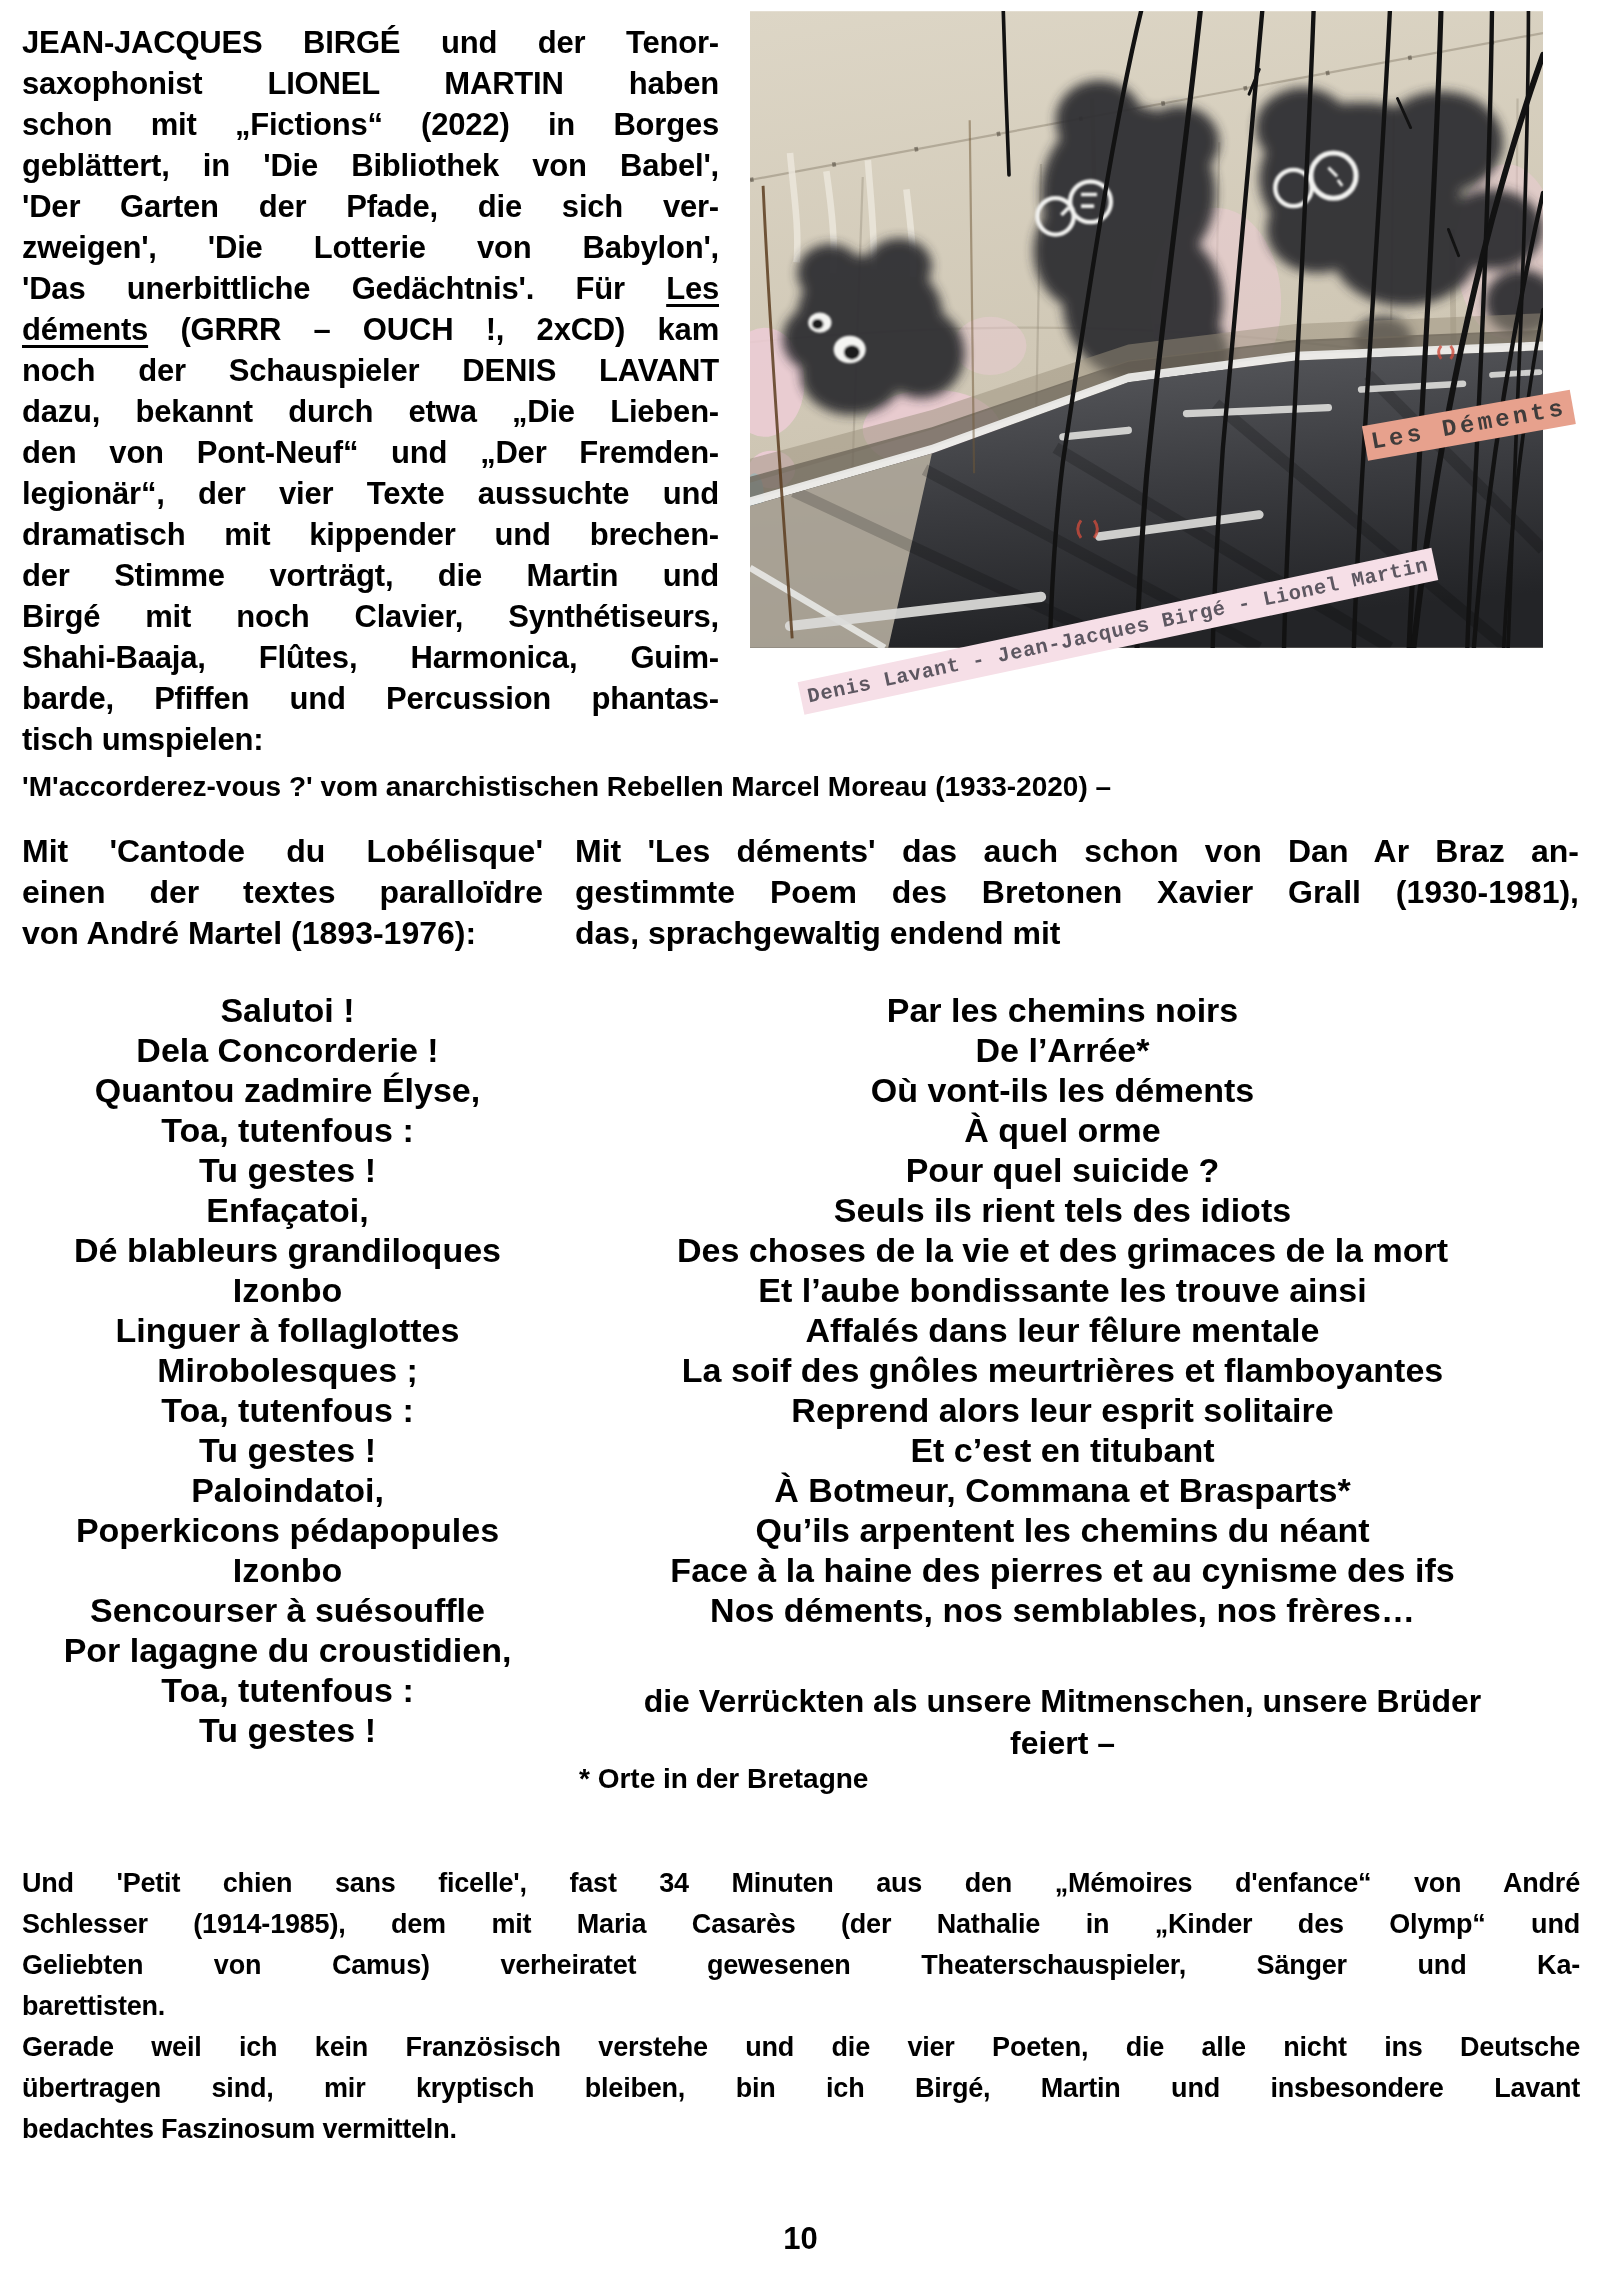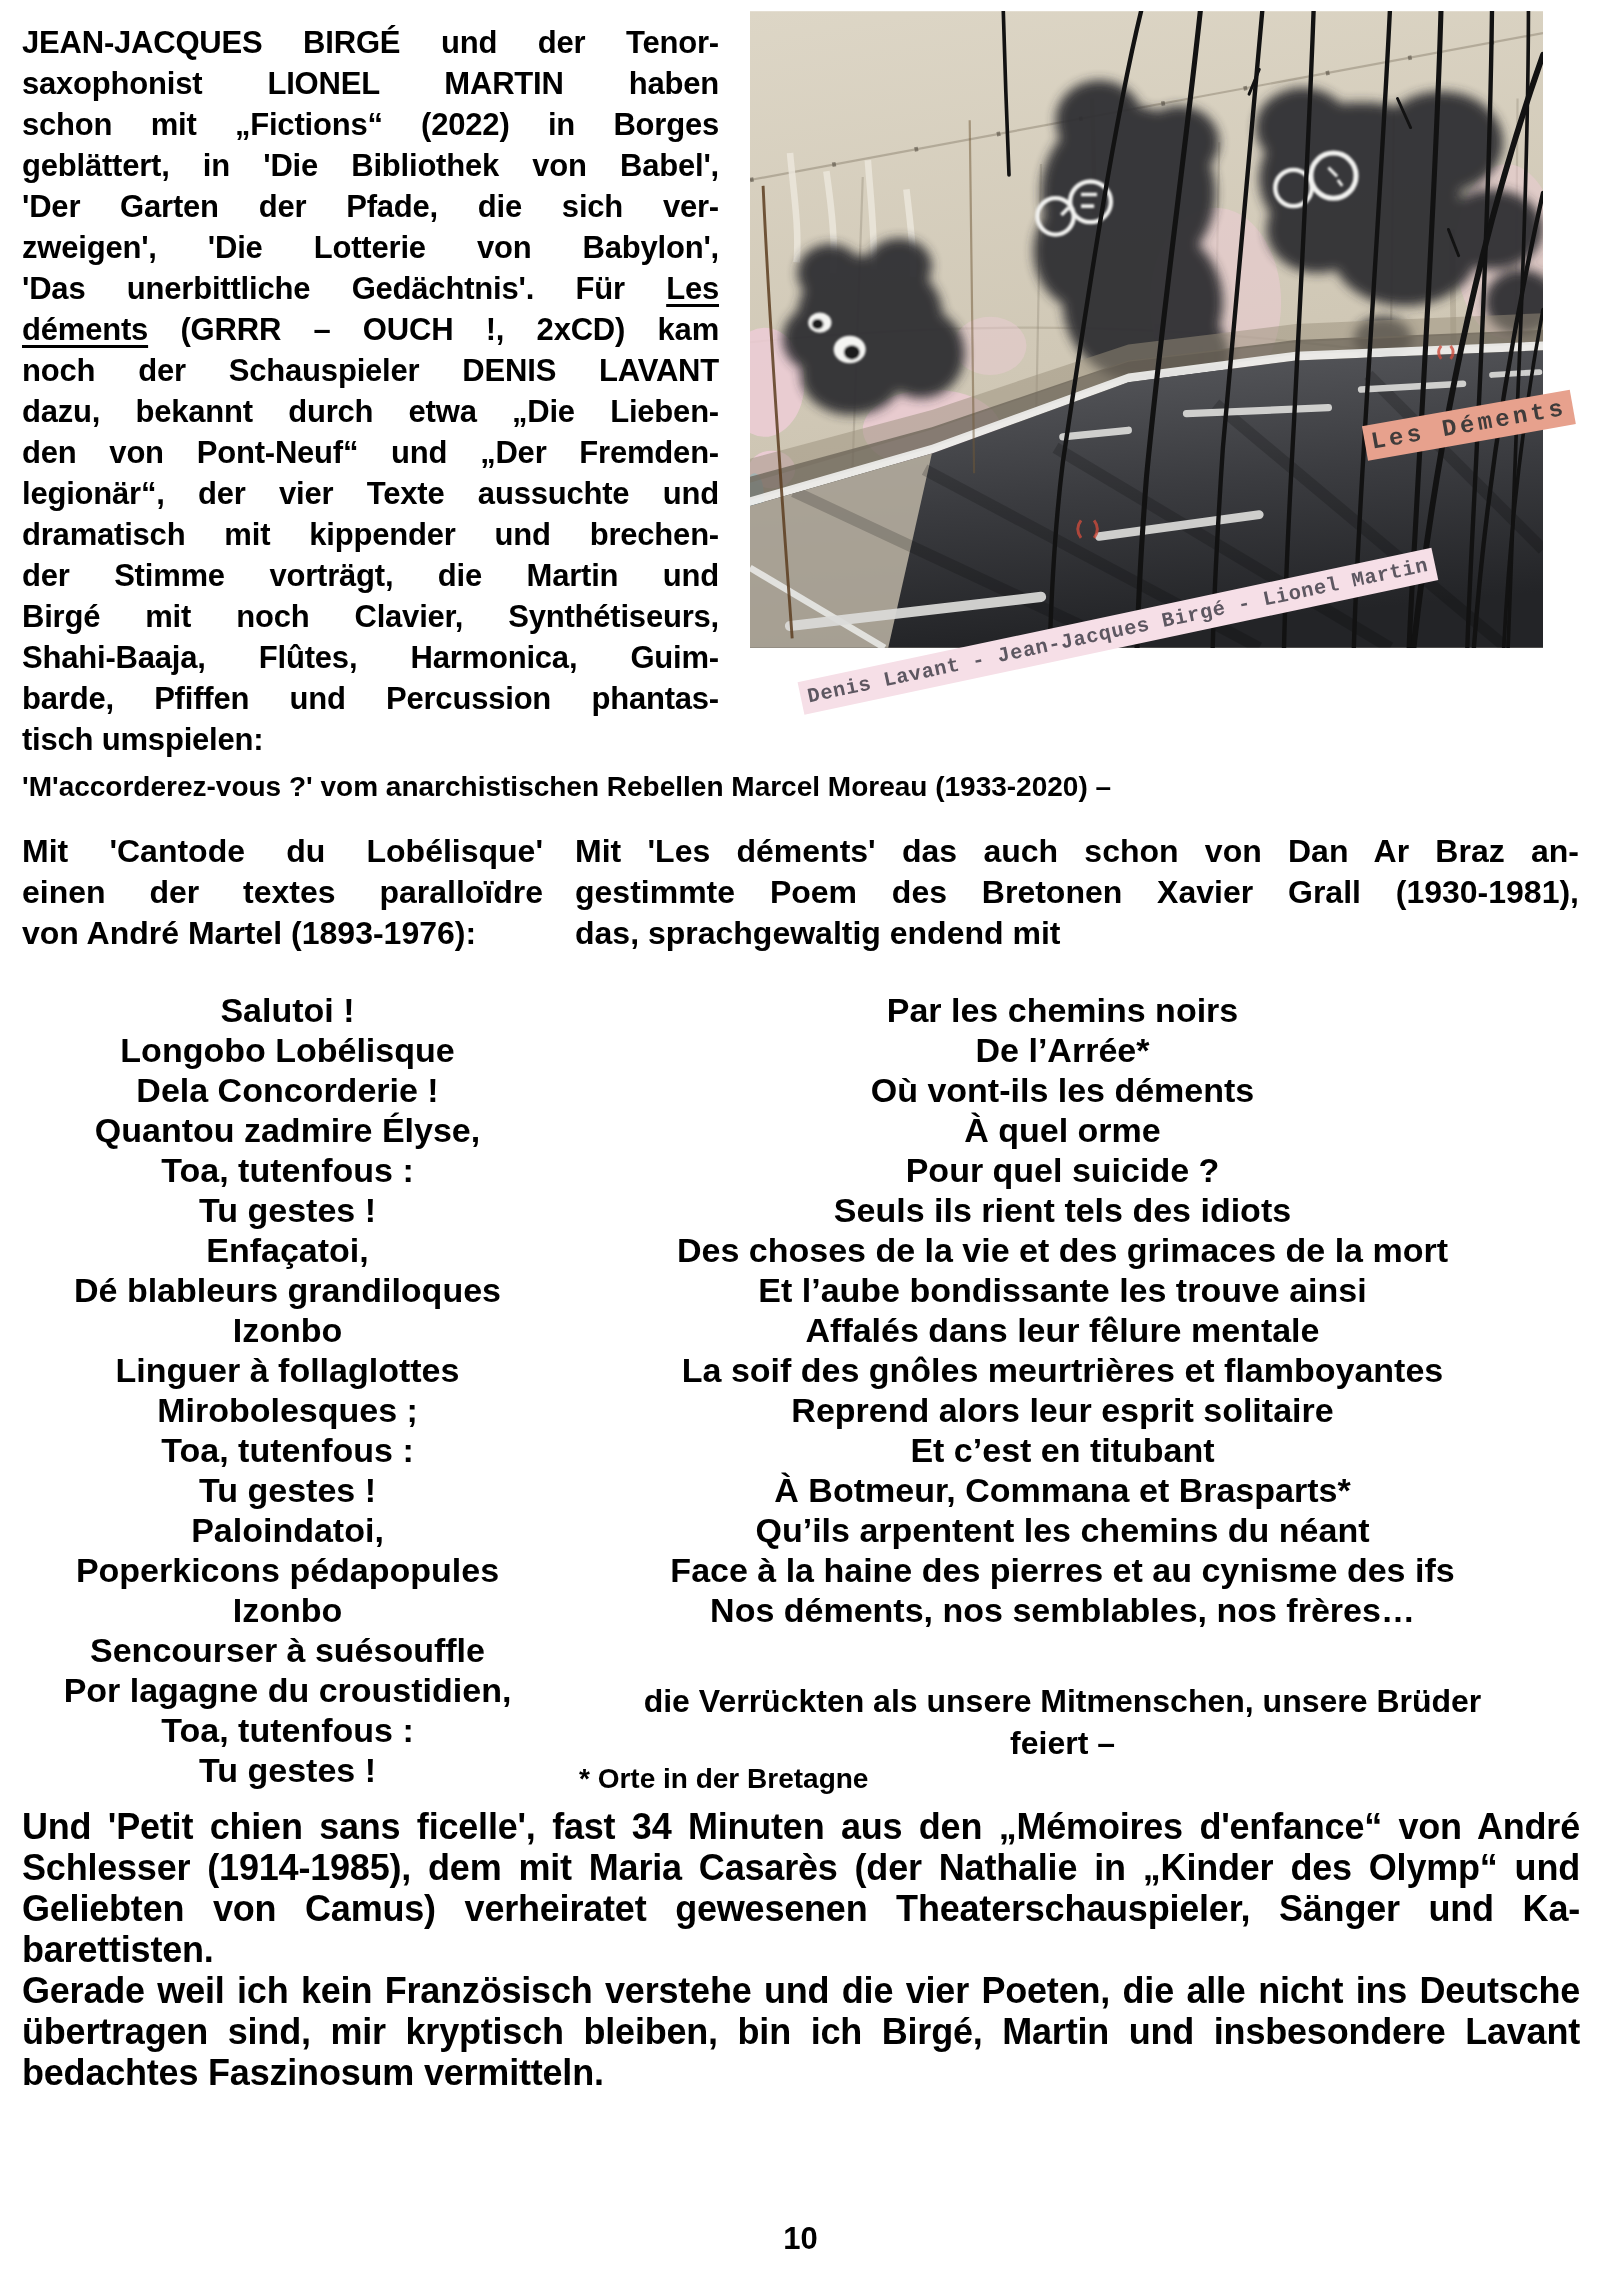--- a/index.html
+++ b/index.html
@@ -29,21 +29,21 @@
     font-size:20.4px;letter-spacing:0.7px;transform:rotate(-12deg);transform-origin:left center;
   }
   #moreau{position:absolute;left:22px;top:771px;width:1558px;font-size:28px;}
   #introL{position:absolute;left:22px;top:831px;width:521px;font-size:32px;line-height:41px;}
   #introR{position:absolute;left:575px;top:831px;width:1004px;font-size:32px;line-height:41px;}
   .poem{text-align:center;font-size:34px;line-height:40px;}
   #poemL{position:absolute;left:22px;top:990px;width:531px;}
   #poemR{position:absolute;left:542px;top:990px;width:1041px;}
   #outroR{position:absolute;left:542px;top:1680px;width:1041px;text-align:center;font-size:32px;line-height:42px;}
   #footnote{position:absolute;left:579px;top:1763px;font-size:28px;}
-  #bottom{position:absolute;left:22px;top:1806px;width:1558px;font-size:36px;line-height:41px;letter-spacing:-0.2px;}
+  #bottom{position:absolute;left:22px;top:1863px;width:1558px;font-size:27px;line-height:41px;letter-spacing:-0.2px;}
   #pageno{position:absolute;left:0;top:2221px;width:1601px;text-align:center;font-size:31px;}
 </style>
 </head>
 <body>
 
 <section id="col1">
     <div class="ln just"><span>JEAN-JACQUES BIRGÉ und der Tenor-</span></div>
     <div class="ln just"><span>saxophonist LIONEL MARTIN haben</span></div>
     <div class="ln just"><span>schon mit „Fictions“ (2022) in Borges</span></div>
     <div class="ln just"><span>geblättert, in 'Die Bibliothek von Babel',</span></div>
@@ -232,21 +232,20 @@
     <div class="ln"><span>von André Martel (1893-1976):</span></div>
   </section>
 <section id="introR">
     <div class="ln just"><span>Mit 'Les déments' das auch schon von Dan Ar Braz an-</span></div>
     <div class="ln just"><span>gestimmte Poem des Bretonen Xavier Grall (1930-1981),</span></div>
     <div class="ln"><span>das, sprachgewaltig endend mit</span></div>
   </section>
 
 <section id="poemL" class="poem">
     <div class="ln"><span>Salutoi !</span></div>
-    <div class="ln"><span>Longobo Lobélisque</span></div>
     <div class="ln"><span>Dela Concorderie !</span></div>
     <div class="ln"><span>Quantou zadmire Élyse,</span></div>
     <div class="ln"><span>Toa, tutenfous :</span></div>
     <div class="ln"><span>Tu gestes !</span></div>
     <div class="ln"><span>Enfaçatoi,</span></div>
     <div class="ln"><span>Dé blableurs grandiloques</span></div>
     <div class="ln"><span>Izonbo</span></div>
     <div class="ln"><span>Linguer à follaglottes</span></div>
     <div class="ln"><span>Mirobolesques ;</span></div>
     <div class="ln"><span>Toa, tutenfous :</span></div>

